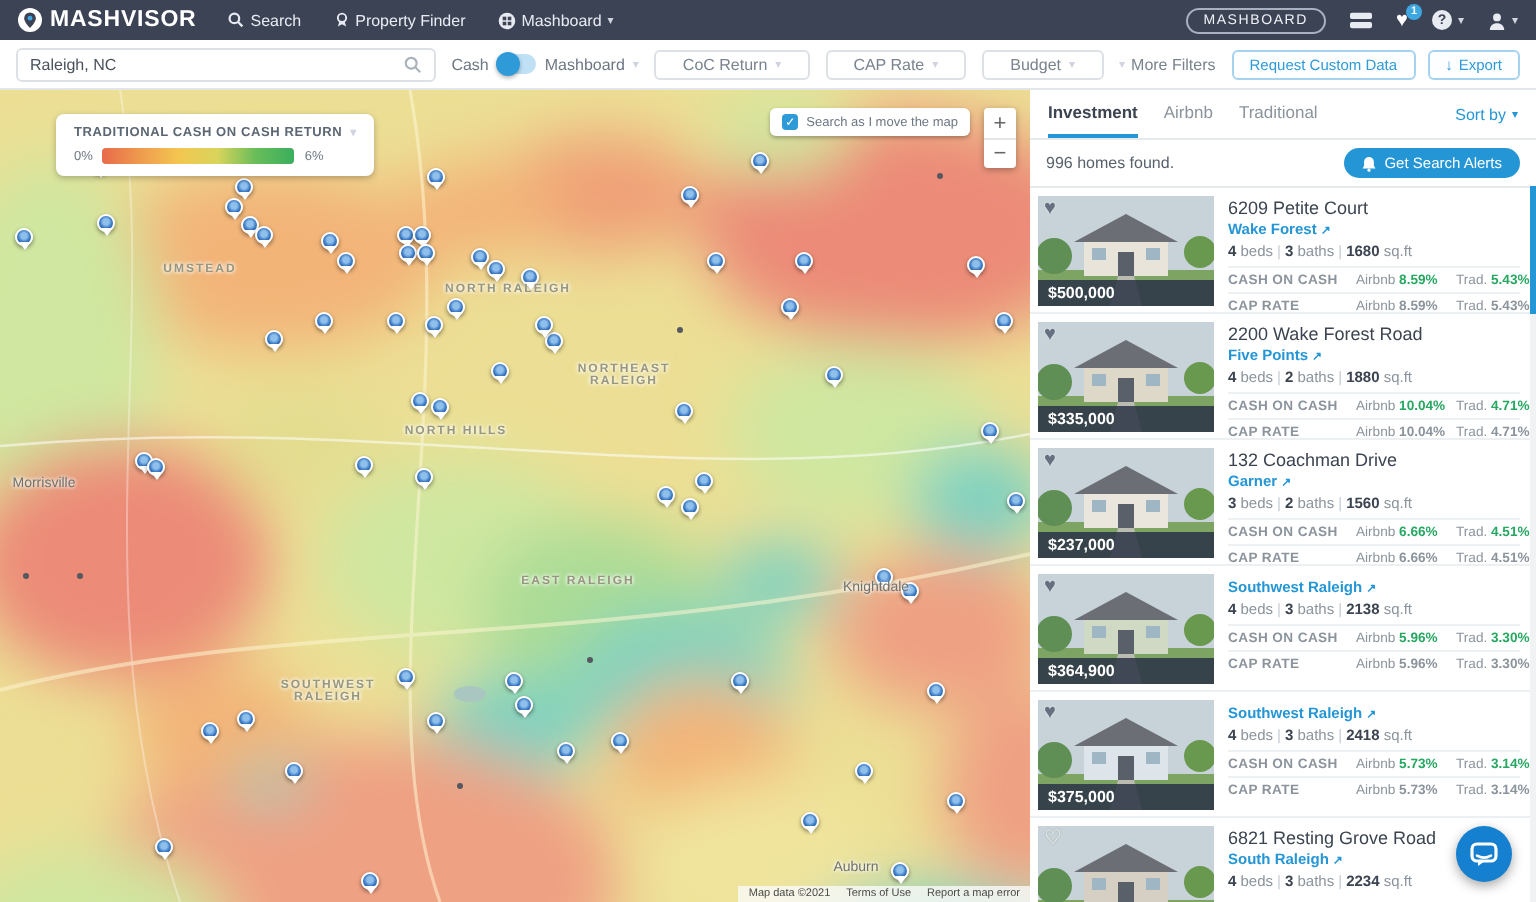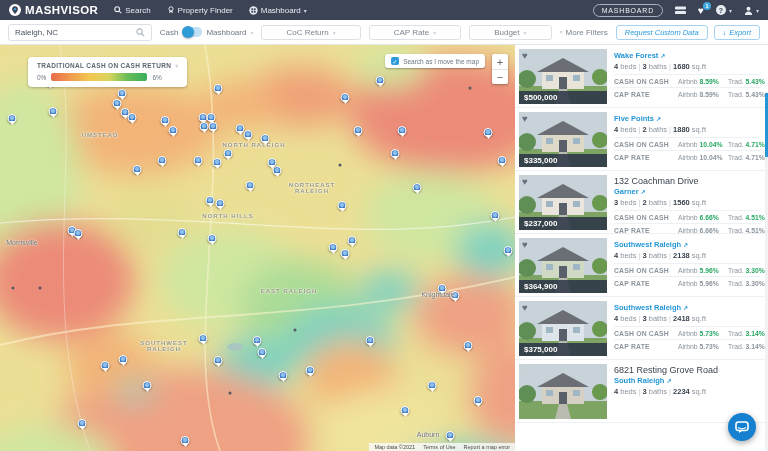--- a/index.html
+++ b/index.html
@@ -15,23 +15,23 @@
   .icon-heart{position:relative;font-size:10px;color:#fff;}
   .badge{position:absolute;top:-3px;right:-7px;background:#3fa7e0;color:#fff;font-size:5.5px;width:8px;height:8px;border-radius:50%;display:flex;align-items:center;justify-content:center;font-weight:bold;}
   .qicon{width:10px;height:10px;border-radius:50%;background:#e9ebf2;color:var(--navbg);font-size:7px;font-weight:bold;display:flex;align-items:center;justify-content:center;}
   
   .toolbar{height:25px;display:flex;align-items:center;padding:0 8px;gap:8px;border-bottom:1px solid #e2e5e9;background:#fff;}
   .searchbox{width:352px;height:17px;border:1px solid #dde1e6;border-radius:3px;display:flex;align-items:center;padding:0 6px;background:#fff;}
   .searchbox input{flex:1;border:none;outline:none;font-size:8px;color:#49525c;font-family:"Liberation Sans",sans-serif;}
   .toggle-group{display:flex;align-items:center;gap:4px;font-size:8px;color:#6d7783;}
   .toggle{width:20px;height:10px;border-radius:6px;background:#bfe0f5;position:relative;cursor:pointer;}
   .toggle .knob{position:absolute;left:0px;top:-1px;width:12px;height:12px;border-radius:50%;background:#2f9ad8;box-shadow:0 1px 2px rgba(0,0,0,.3);}
-  .chip{border:1px solid #dde1e6;border-radius:3px;padding:2px 24px;font-size:8px;color:#79838e;display:flex;gap:4px;align-items:center;background:#fff;cursor:pointer;white-space:nowrap;}
+  .chip{border:1px solid #dde1e6;border-radius:3px;padding:2px 13px;font-size:8px;color:#79838e;display:flex;gap:4px;align-items:center;background:#fff;cursor:pointer;white-space:nowrap;}
   .more-filters{font-size:8px;color:#79838e;display:flex;gap:3px;cursor:pointer;white-space:nowrap;}
-  .tb-right{margin-left:auto;display:flex;gap:6px;font-style:italic;}
+  .tb-right{margin-left:auto;display:flex;gap:6px;}
   .blue-outline-btn{border:1px solid #a5d3ef;color:#2f9ad8;border-radius:3px;font-size:7.5px;padding:2px 8px;background:#fdfeff;display:flex;gap:3px;align-items:center;white-space:nowrap;cursor:pointer;}
   
   .content{display:flex;height:406px;}
   
   .map{position:relative;width:515px;height:406px;background:#ecdf95;overflow:hidden;flex:none;}
   .heat{position:absolute;left:0;top:0;}
   .pin{position:absolute;width:9px;height:9px;border-radius:50%;background:radial-gradient(circle at 50% 42%,#8fc0ec 0 1.5px,#3a79c4 3px,#27549c);border:1.5px solid #fff;box-shadow:0 1px 2px rgba(0,0,0,.45);transform:translate(-50%,-100%);cursor:pointer;}
   .pin::after{content:'';position:absolute;left:50%;top:100%;transform:translateX(-50%);border:3px solid transparent;border-top:4px solid #fff;margin-top:-1px;}
   .map-dot{position:absolute;width:3px;height:3px;border-radius:50%;background:#55585e;transform:translate(-50%,-50%);}
   .map-label{position:absolute;transform:translate(-50%,-50%);text-shadow:0 0 2px #fff,0 0 2px #fff;white-space:pre;text-align:center;pointer-events:none;}
@@ -336,39 +336,61 @@
       </div>
 
     <div class="attrib">
       <span>Map data ©2021</span>
       <span>Terms of Use</span>
       <span>Report a map error</span>
     </div>
   </div>
 
   <div class="panel">
+    <div class="tabs">
+      <div id="tabs-holder" style="display:flex;gap:13px;height:100%;">
+          <div class="tab active">Investment</div>
+          <div class="tab">Airbnb</div>
+          <div class="tab">Traditional</div>
+        </div>
+      <div class="sortby">
+        <span>Sort by</span>
+        <span class="caret">▾</span>
+      </div>
+    </div>
+    <div class="results">
+      <span class="results-count">996 homes found.</span>
+      <div class="alert-btn">
+        <svg width="7" height="8" viewBox="0 0 8 9">
+            <path d="M4 0.5c1.8 0 2.8 1.3 2.8 3v2l.9 1.5H0.3L1.2 5.5v-2c0-1.7 1-3 2.8-3z" fill="#fff"></path>
+            <circle cx="4" cy="8" r="0.9" fill="#fff"></circle>
+          </svg>
+        <span>Get Search Alerts</span>
+      </div>
+    </div>
     <div class="list" id="cards-holder">
   <div class="card">
     <div class="thumb">
       <span class="heart">♥</span>
       <svg viewBox="0 0 88 55" width="88" height="55" preserveAspectRatio="none">
         <rect width="88" height="40" fill="#c7d3d8"></rect>
         <rect y="37" width="88" height="18" fill="#7da463"></rect>
         <circle cx="8" cy="30" r="9" fill="#5f8f55"></circle>
         <circle cx="81" cy="28" r="8" fill="#69984f"></circle>
         <polygon points="18,23 44,9 70,23" class="roof" fill="#6b6f75"></polygon>
         <rect x="23" y="23" width="42" height="17" class="wall" fill="#e9e4da"></rect>
         <rect x="40" y="28" width="8" height="12" fill="#59606a"></rect>
         <rect x="27" y="26" width="7" height="6" fill="#9fb6c4"></rect>
         <rect x="54" y="26" width="7" height="6" fill="#9fb6c4"></rect>
         <polygon points="36,55 52,55 48,40 40,40" fill="#b9bcae"></polygon>
       </svg>
       <div class="price">$500,000</div>
     </div>
     <div class="info">
+      <div class="addr">6209 Petite Court</div>
       <div class="hood">
         <span>Wake Forest</span>
         <span class="ext">↗</span>
       </div>
       <div class="specs">
         <b>4</b> <span>beds</span><span class="sep">|</span><b>3</b> <span>baths</span><span class="sep">|</span><b>1680</b> <span>sq.ft</span>
       </div>
       <div class="mrow">
         <span class="mlabel">CASH ON CASH</span>
         <span class="mv"><span>Airbnb</span> <b class="green">8.59%</b></span>
@@ -393,20 +415,21 @@
         <polygon points="18,23 44,9 70,23" class="roof" fill="#6b6f75"></polygon>
         <rect x="23" y="23" width="42" height="17" class="wall" fill="#ded8c9"></rect>
         <rect x="40" y="28" width="8" height="12" fill="#59606a"></rect>
         <rect x="27" y="26" width="7" height="6" fill="#9fb6c4"></rect>
         <rect x="54" y="26" width="7" height="6" fill="#9fb6c4"></rect>
         <polygon points="36,55 52,55 48,40 40,40" fill="#b9bcae"></polygon>
       </svg>
       <div class="price">$335,000</div>
     </div>
     <div class="info">
+      <div class="addr">2200 Wake Forest Road</div>
       <div class="hood">
         <span>Five Points</span>
         <span class="ext">↗</span>
       </div>
       <div class="specs">
         <b>4</b> <span>beds</span><span class="sep">|</span><b>2</b> <span>baths</span><span class="sep">|</span><b>1880</b> <span>sq.ft</span>
       </div>
       <div class="mrow">
         <span class="mlabel">CASH ON CASH</span>
         <span class="mv"><span>Airbnb</span> <b class="green">10.04%</b></span>

